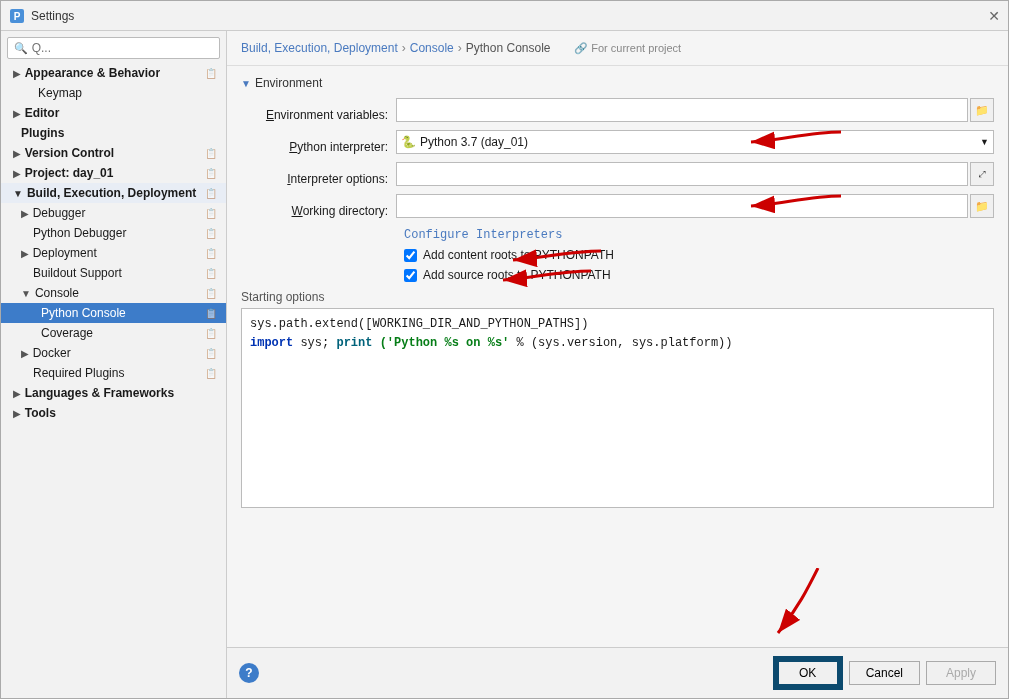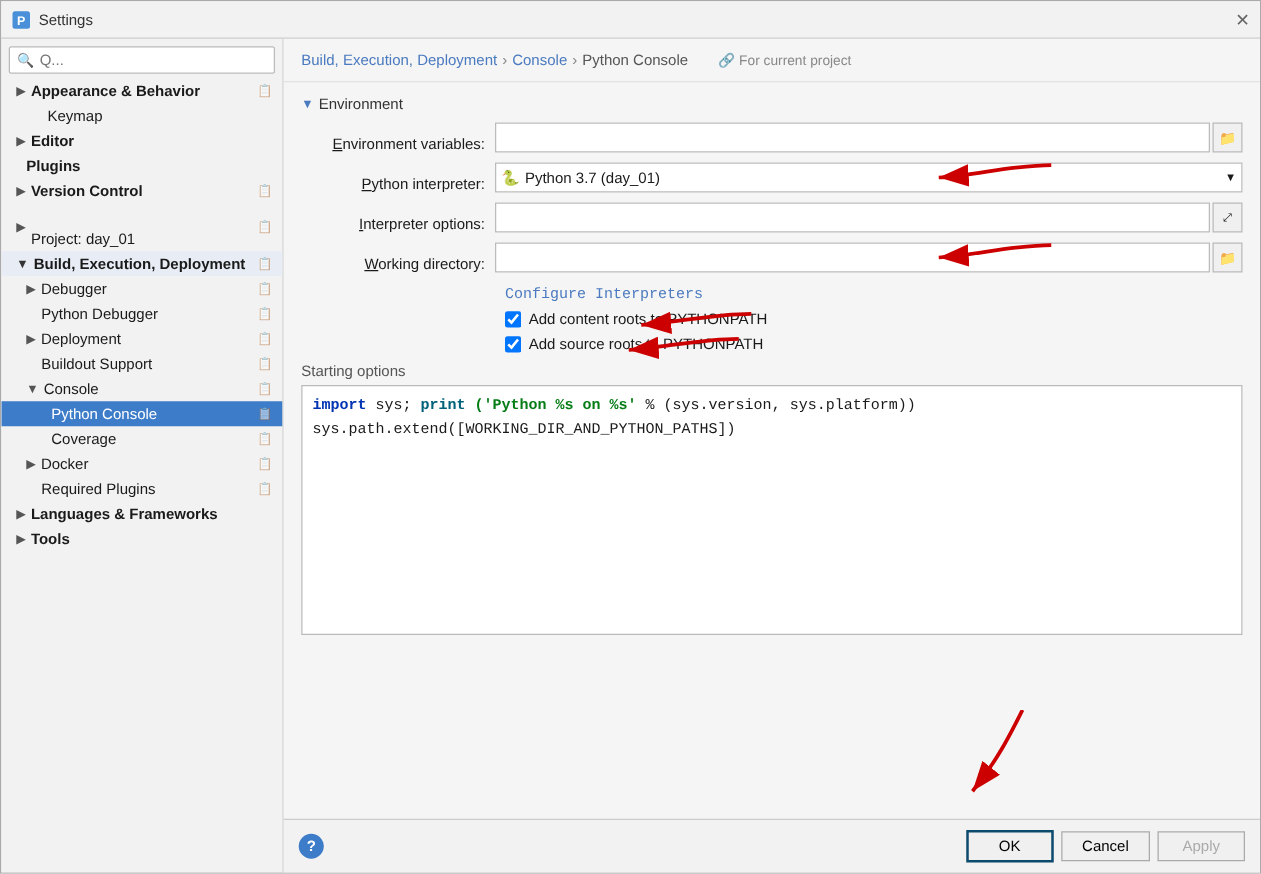--- a/index.html
+++ b/index.html
@@ -58,21 +58,21 @@
     .script-label { font-size: 12px; color: #555; margin-bottom: 4px; }
     .script-editor { background: #fff; border: 1px solid #bbb; padding: 6px 8px; min-height: 200px; font-family: 'Courier New', monospace; font-size: 12px; line-height: 1.6; }
     .script-editor .kw { color: #0033b3; font-weight: bold; }
     .script-editor .fn { color: #00627a; font-weight: bold; }
     .script-editor .str { color: #067d17; font-weight: bold; }
     .script-editor .normal { color: #1a1a1a; }
 
     
     .bottom-bar { padding: 8px 12px; display: flex; justify-content: flex-end; align-items: center; gap: 6px; border-top: 1px solid #ccc; background: #f2f2f2; }
     .btn { padding: 4px 16px; font-size: 12px; border: 1px solid #aaa; background: #f0f0f0; cursor: pointer; min-width: 70px; }
-    .btn.primary { background: #f0f0f0; border: 2px solid #0c4a6e; }
+    .btn.primary { background: #f0f0f0; border: 6px solid #0c4a6e; }
     .btn.disabled { color: #aaa; cursor: default; }
     
     
     .help-icon { width: 20px; height: 20px; border-radius: 50%; background: #3d7cc9; color: #fff; display: flex; align-items: center; justify-content: center; font-size: 12px; font-weight: bold; cursor: pointer; }
 
     .relative-wrapper { position: relative; }
   </style>
 </head>
 <body>
 
@@ -112,21 +112,21 @@
       <div class="sidebar-item" style="padding-left:20px;">
         <span style="font-weight:bold;">Plugins</span>
       </div>
       <div class="sidebar-item" style="padding-left:12px;">
         <span class="arrow">▶</span>
         <span style="font-weight:bold;">Version Control</span>
         <span class="copy-icon">📋</span>
       </div>
       <div class="sidebar-item" style="padding-left:12px;">
         <span class="arrow">▶</span>
-        <span style="font-weight:normal;margin-top:18px;">Project: day_01</span>
+        <span style="font-weight:bold;">Project: day_01</span>
         <span class="copy-icon">📋</span>
       </div>
       <div class="sidebar-item" style="padding-left:12px; background:#e8edf5;">
         <span class="arrow" style="color:#333;">▼</span>
         <span style="font-weight:bold;">Build, Execution, Deployment</span>
         <span class="copy-icon">📋</span>
       </div>
       <div class="sidebar-item" style="padding-left:20px;">
         <span class="arrow">▶</span>
         <span>Debugger</span>
@@ -291,28 +291,28 @@
               </marker>
             </defs>
             <path d="M100,8 C70,8 40,15 12,17" stroke="#cc0000" stroke-width="3" fill="none" marker-end="url(#arrowhead4)"></path>
           </svg>
         </div>
 
         <div class="script-section">
           <div class="script-label">Starting options</div>
           <div class="script-editor">
             <div>
+              <span class="normal">sys.path.extend([WORKING_DIR_AND_PYTHON_PATHS])</span>
+            </div>
+            <div>
               <span class="kw">import</span>
               <span class="normal"> sys; </span>
               <span class="fn">print</span>
               <span class="str">('Python %s on %s'</span>
               <span class="normal"> % (sys.version, sys.platform))</span>
-            </div>
-            <div>
-              <span class="normal">sys.path.extend([WORKING_DIR_AND_PYTHON_PATHS])</span>
             </div>
           </div>
         </div>
       </div>
 
       <div style="position:relative;">
 
         <svg style="position:absolute; right:170px; bottom:50px; pointer-events:none;" width="120" height="80">
           <defs>
             <marker id="arrowhead5" markerWidth="8" markerHeight="6" refX="8" refY="3" orient="auto">

